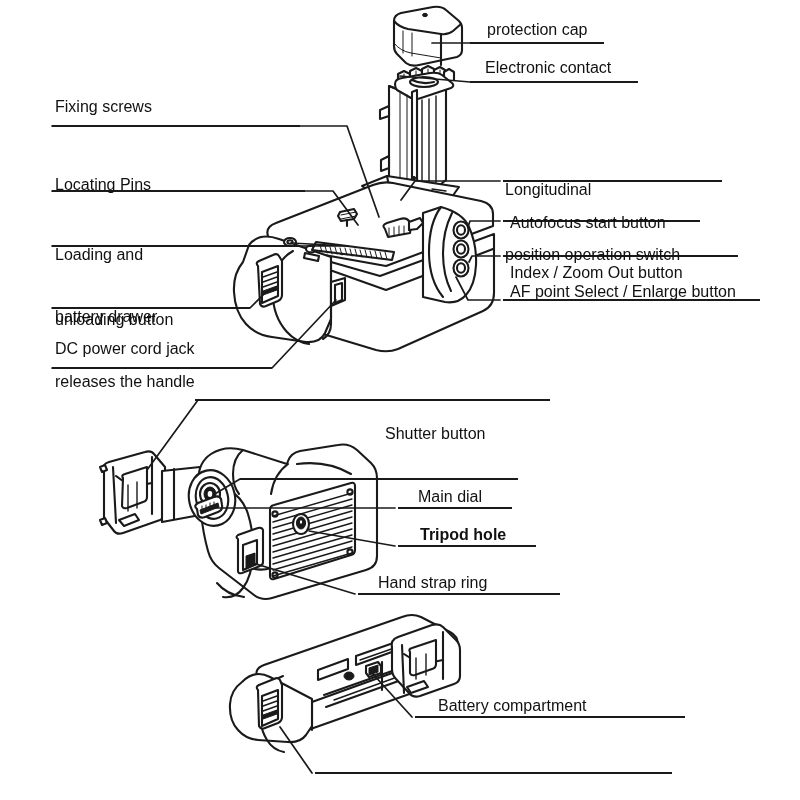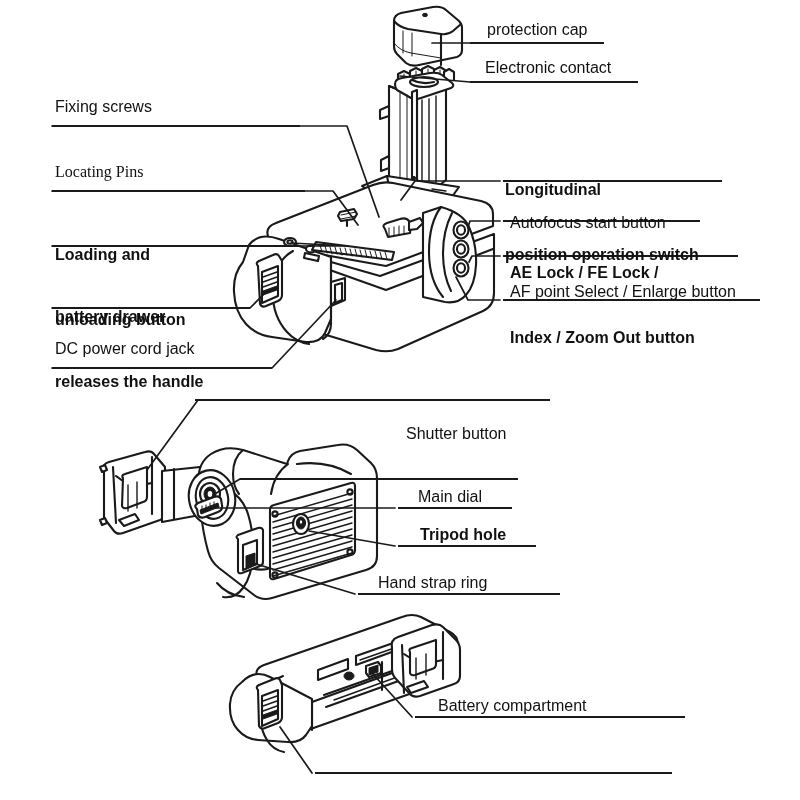--- a/index.html
+++ b/index.html
@@ -26,21 +26,21 @@
   .lbl {
     position: absolute;
     color: #111111;
     font-family: "Liberation Sans", sans-serif;
     font-size: 16px;
     line-height: 21px;
     white-space: pre;
     letter-spacing: 0px;
   }
   .lbl.two { line-height: 21.5px; }
-  .ln1 { display: block; font-weight: bold; }
+  .ln1 { display: block; }
 </style>
 </head>
 <body>
 
 <div id="page">
 
   <svg id="art" viewBox="0 0 800 800">
     <defs>
       <style>
         .s  { fill:#ffffff; stroke:#1a1a1a; stroke-width:2.1; stroke-linejoin:round; stroke-linecap:round; }
@@ -303,21 +303,21 @@
     <g>
       <path class="ld" d="M412 717 L372 673"></path>
       <path class="ul" d="M415 717 L685 717"></path>
       <path class="ld" d="M312 773 L280 727"></path>
       <path class="ul" d="M315 773 L672 773"></path>
     </g>
   </svg>
 
   <div class="lbl" style="left:55px; top:96px;">Fixing screws</div>
 
-  <div class="lbl" style="left:55px; top:161px;font-family:Liberation Serif, serif;">Locating Pins</div>
+  <div class="lbl" style="left:55px; top:174px;">Locating Pins</div>
 
   <div class="lbl two" style="left:55px; top:201px;">
     <span class="ln1">Loading and</span>
     <span class="ln1">unloading button</span>
   </div>
 
   <div class="lbl two" style="left:55px; top:263px;">
     <span class="ln1">battery drawer</span>
     <span class="ln1">releases the handle</span>
   </div>
@@ -329,28 +329,27 @@
   <div class="lbl" style="left:485px; top:57px;">Electronic contact</div>
 
   <div class="lbl two" style="left:505px; top:136px;">
     <span class="ln1">Longitudinal</span>
     <span class="ln1">position operation switch</span>
   </div>
 
   <div class="lbl" style="left:510px; top:212px;">Autofocus start button</div>
 
   <div class="lbl two" style="left:510px; top:219px;">
-    <span class="ln1">AE Lock / FE Lock /</span>
     <span class="ln1">Index / Zoom Out button</span>
   </div>
 
   <div class="lbl" style="left:510px; top:281px;">AF point Select / Enlarge button</div>
 
 
-  <div class="lbl" style="left:385px; top:423px;margin-left:21px;">Shutter button</div>
+  <div class="lbl" style="left:385px; top:423px;">Shutter button</div>
 
   <div class="lbl" style="left:418px; top:486px;">Main dial</div>
 
   <div class="lbl" style="left:420px; top:524px;font-weight:bold;">Tripod hole</div>
 
   <div class="lbl" style="left:378px; top:572px;">Hand strap ring</div>
 
   <div class="lbl" style="left:438px; top:695px;">Battery compartment</div>
 
 

